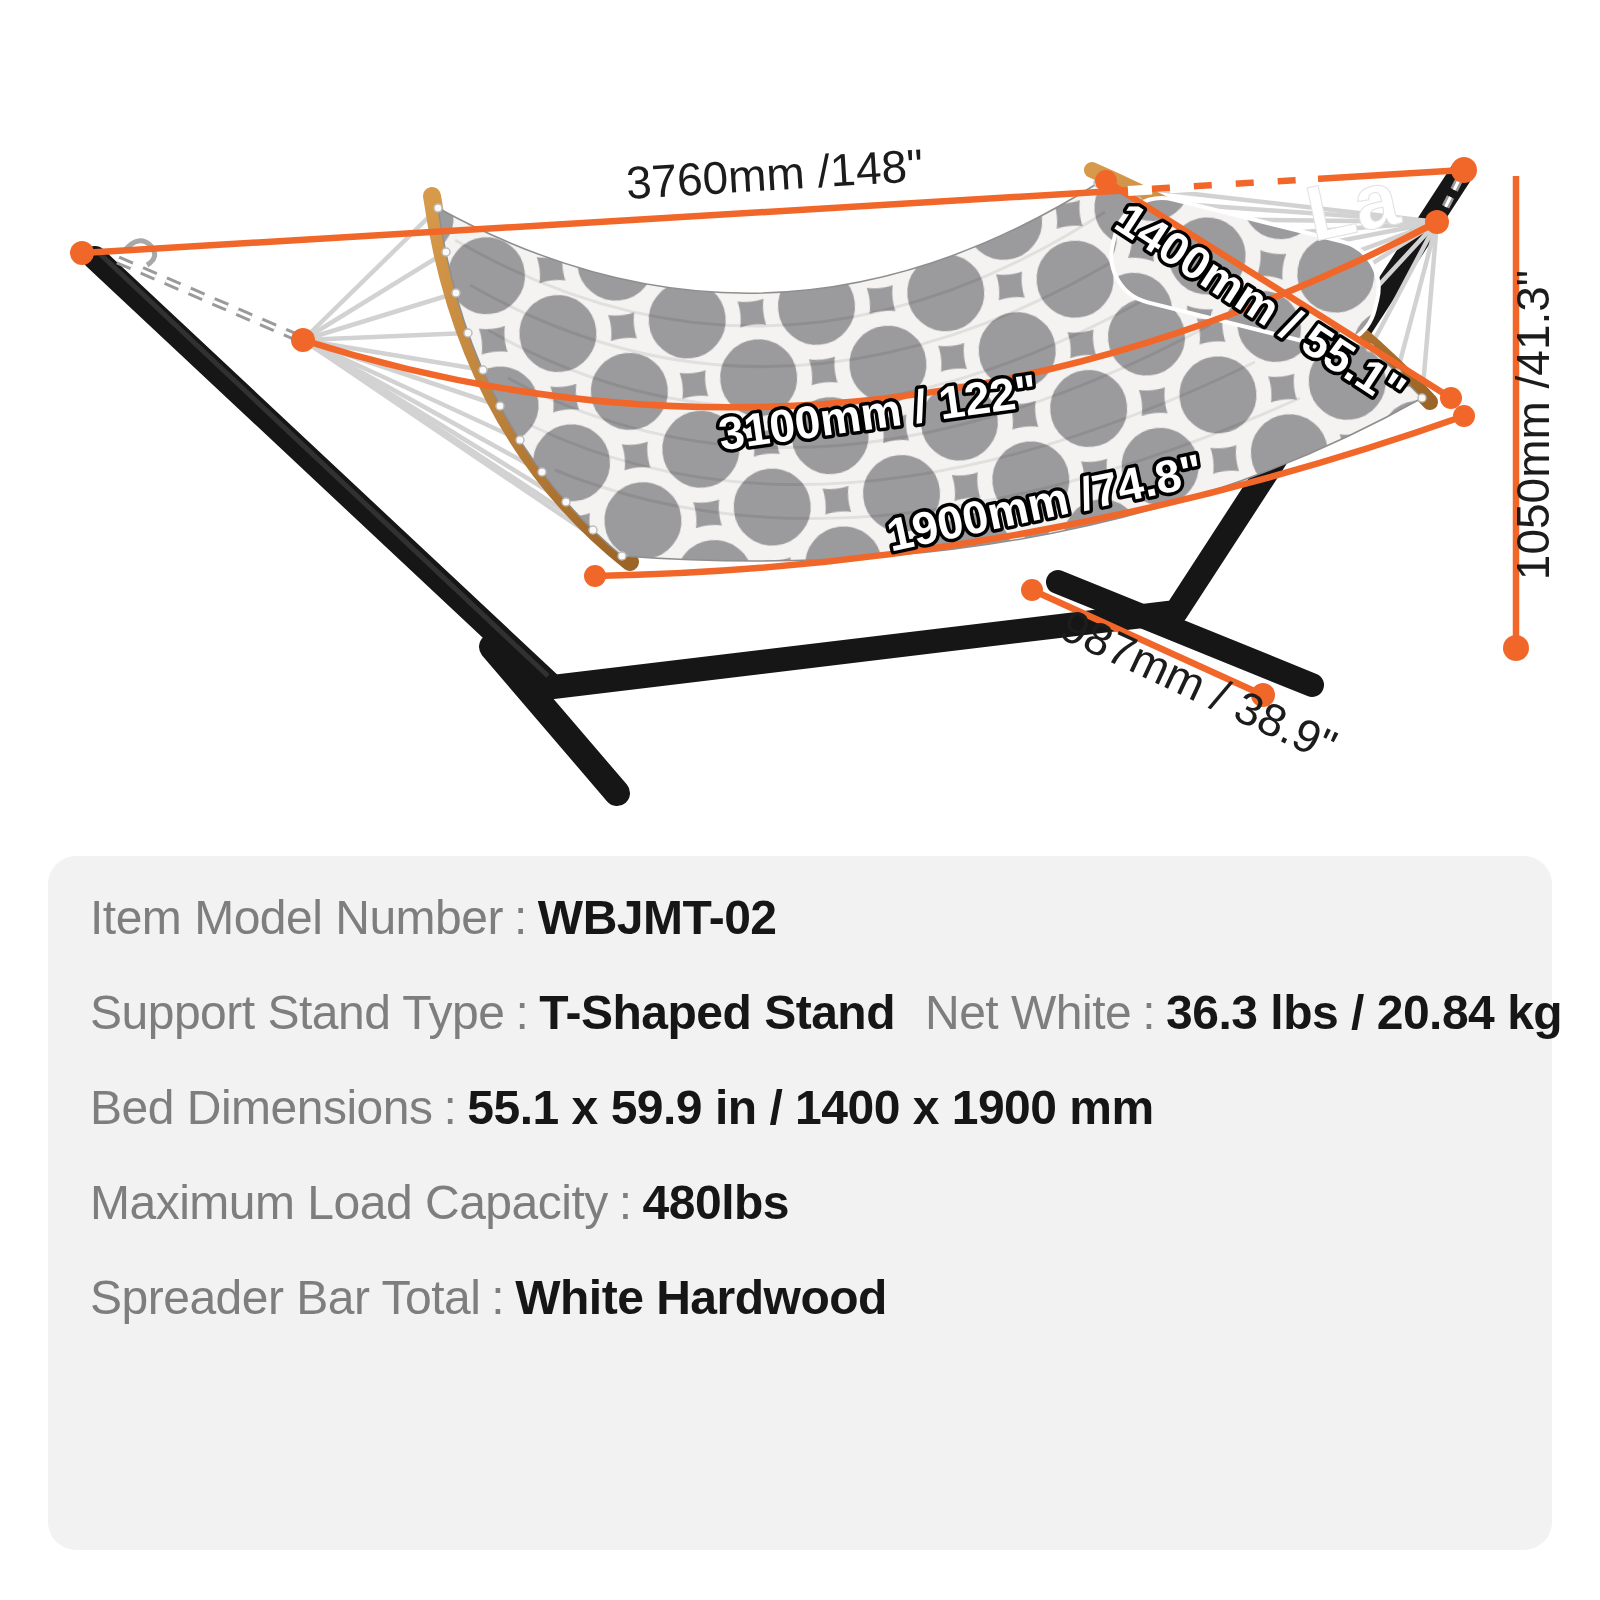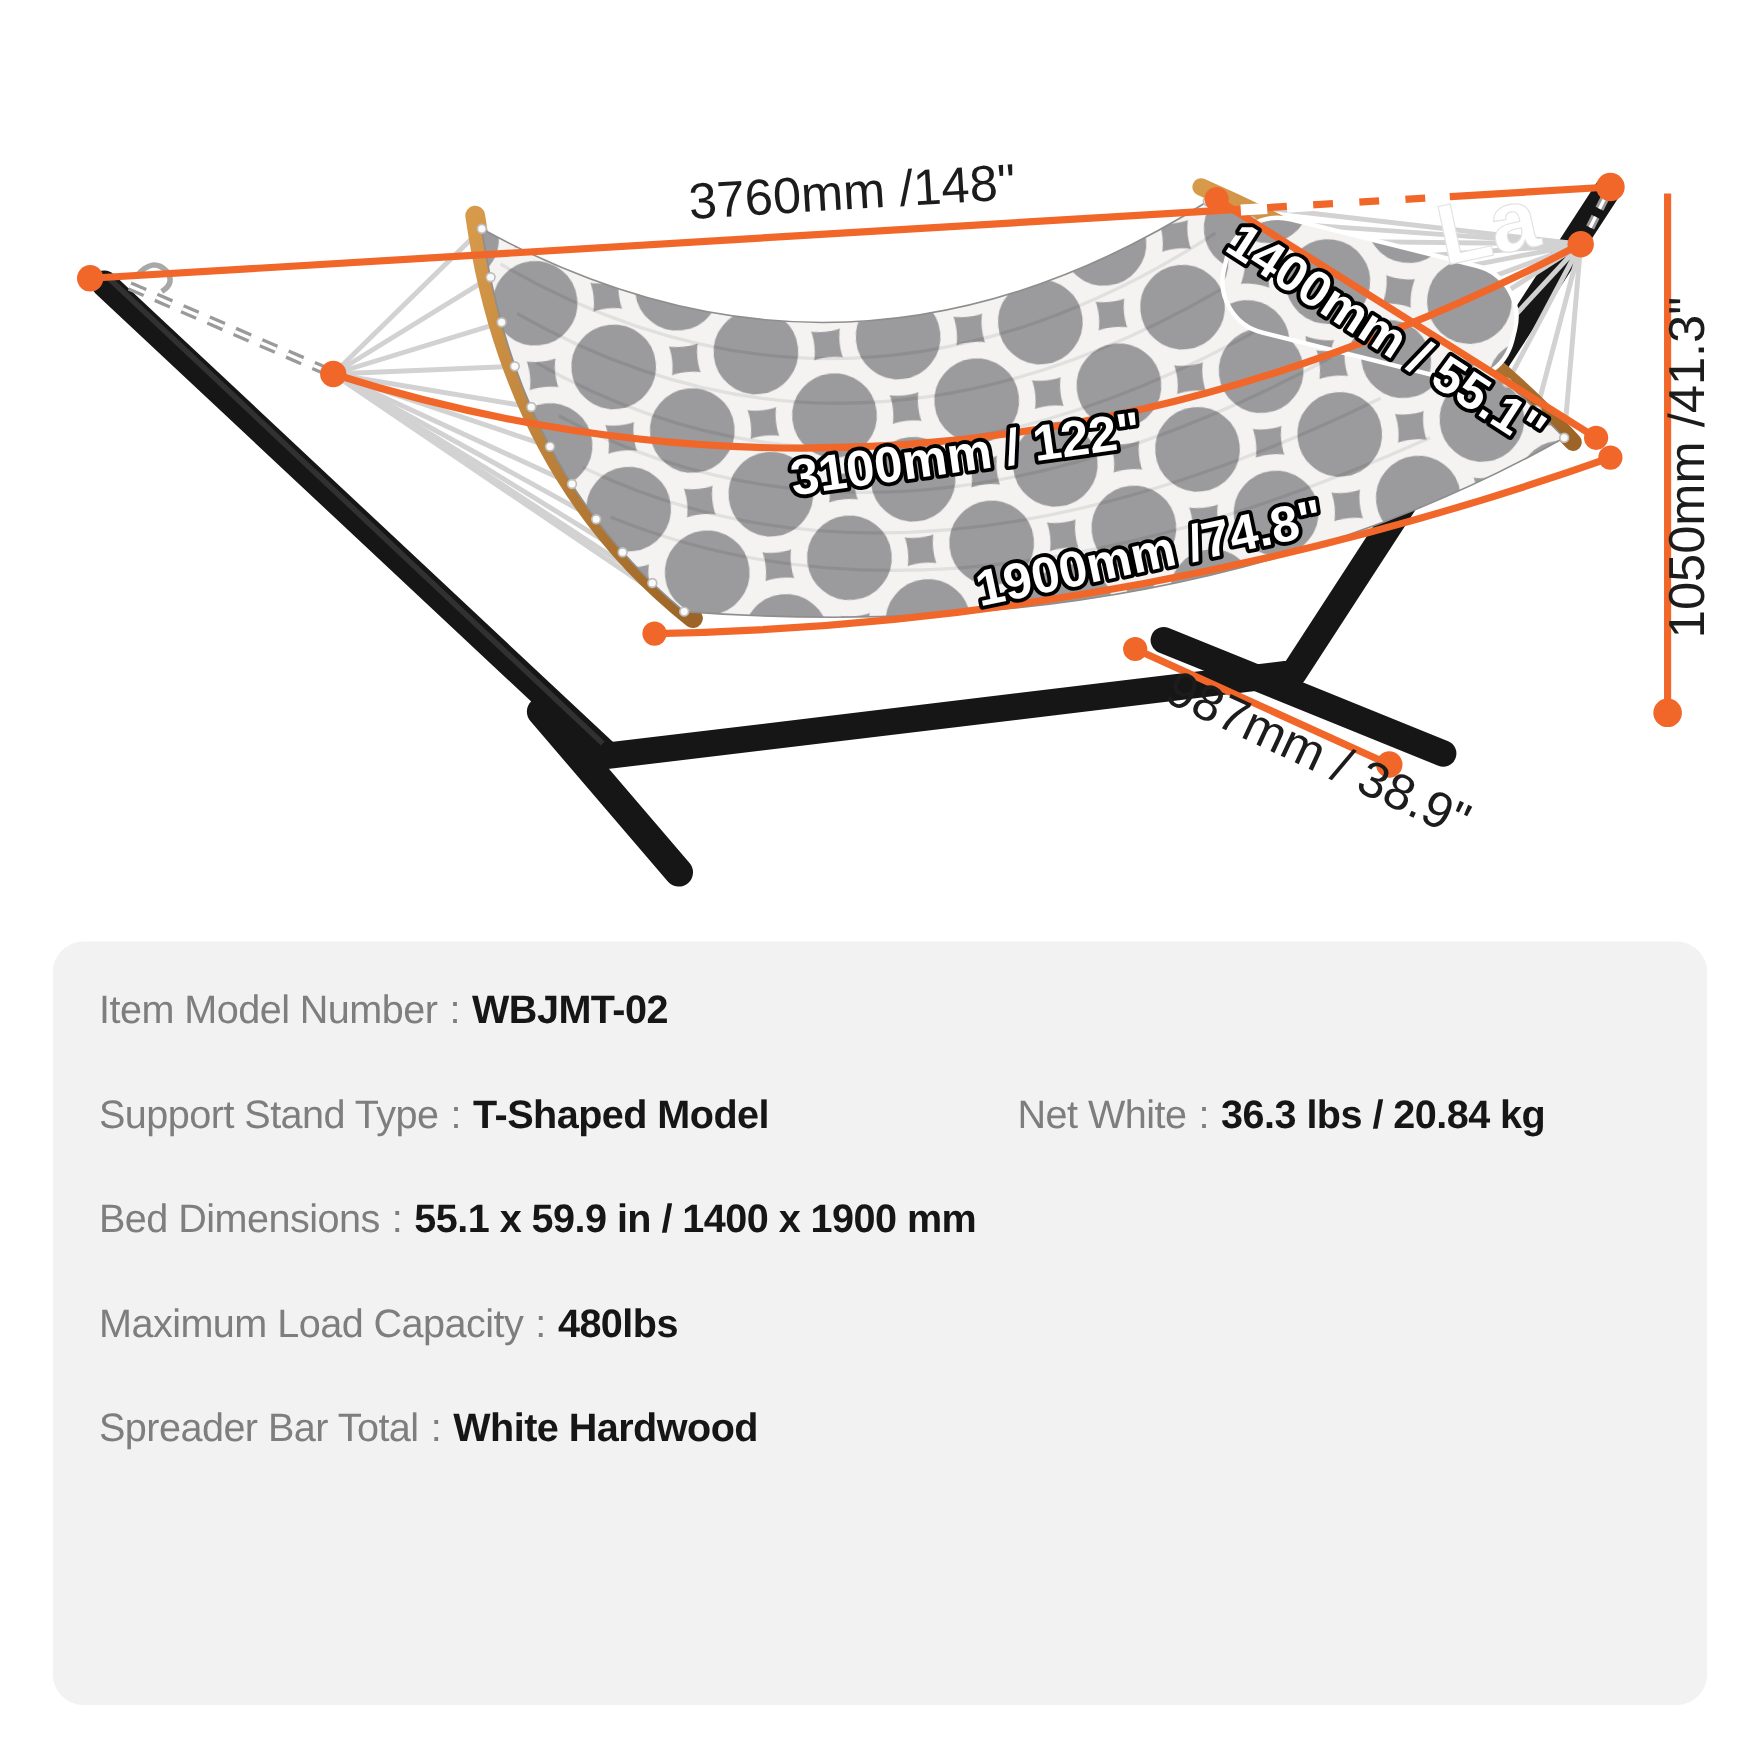--- a/index.html
+++ b/index.html
@@ -12,21 +12,21 @@
   .dim-white{font-family:"Liberation Sans",sans-serif;font-size:46px;font-weight:700;fill:#ffffff;
              stroke:#000000;stroke-width:7px;paint-order:stroke;stroke-linejoin:round;text-anchor:middle;}
   .watermark{font-family:"Liberation Sans",sans-serif;font-size:78px;font-weight:700;fill:#ffffff;
              stroke:#e2e2e2;stroke-width:1px;text-anchor:middle;}
 
   
   .spec-panel{position:absolute;left:48px;top:856px;width:1504px;height:694px;box-sizing:border-box;
               background:#f2f2f2;border-radius:28px;padding:14px 42px;}
   .spec-row{height:95px;display:grid;grid-template-columns:835px 1fr;align-items:center;}
   .spec-row.full{grid-template-columns:1fr;}
-  .spec-cell{font-size:36px;color:#7e7e7e;white-space:nowrap;letter-spacing:-0.5px;}
+  .spec-cell{font-size:48px;color:#7e7e7e;white-space:nowrap;letter-spacing:-0.5px;}
   .spec-cell .sep{margin:0 11px;color:#7e7e7e;}
   .spec-cell .val{font-weight:700;color:#161616;}
 </style>
 </head>
 <body>
 
 <div id="canvas">
 
   <svg id="diagram" width="1600" height="850" viewBox="0 0 1600 850">
     <defs>
@@ -166,21 +166,21 @@
   <div class="spec-panel">
 
     <div class="spec-row">
       <div class="spec-cell">
         <span class="lbl">Item Model Number</span><span class="sep">:</span><span class="val">WBJMT-02</span>
       </div>
     </div>
 
     <div class="spec-row">
       <div class="spec-cell">
-        <span class="lbl">Support Stand Type</span><span class="sep">:</span><span class="val">T-Shaped Model</span>
+        <span class="lbl">Support Stand Type</span><span class="sep">:</span><span class="val">T-Shaped Stand</span>
       </div>
       <div class="spec-cell">
         <span class="lbl">Net White</span><span class="sep">:</span><span class="val">36.3 lbs / 20.84 kg</span>
       </div>
     </div>
 
     <div class="spec-row full">
       <div class="spec-cell">
         <span class="lbl">Bed Dimensions</span><span class="sep">:</span><span class="val">55.1 x 59.9 in / 1400 x 1900 mm</span>
       </div>

